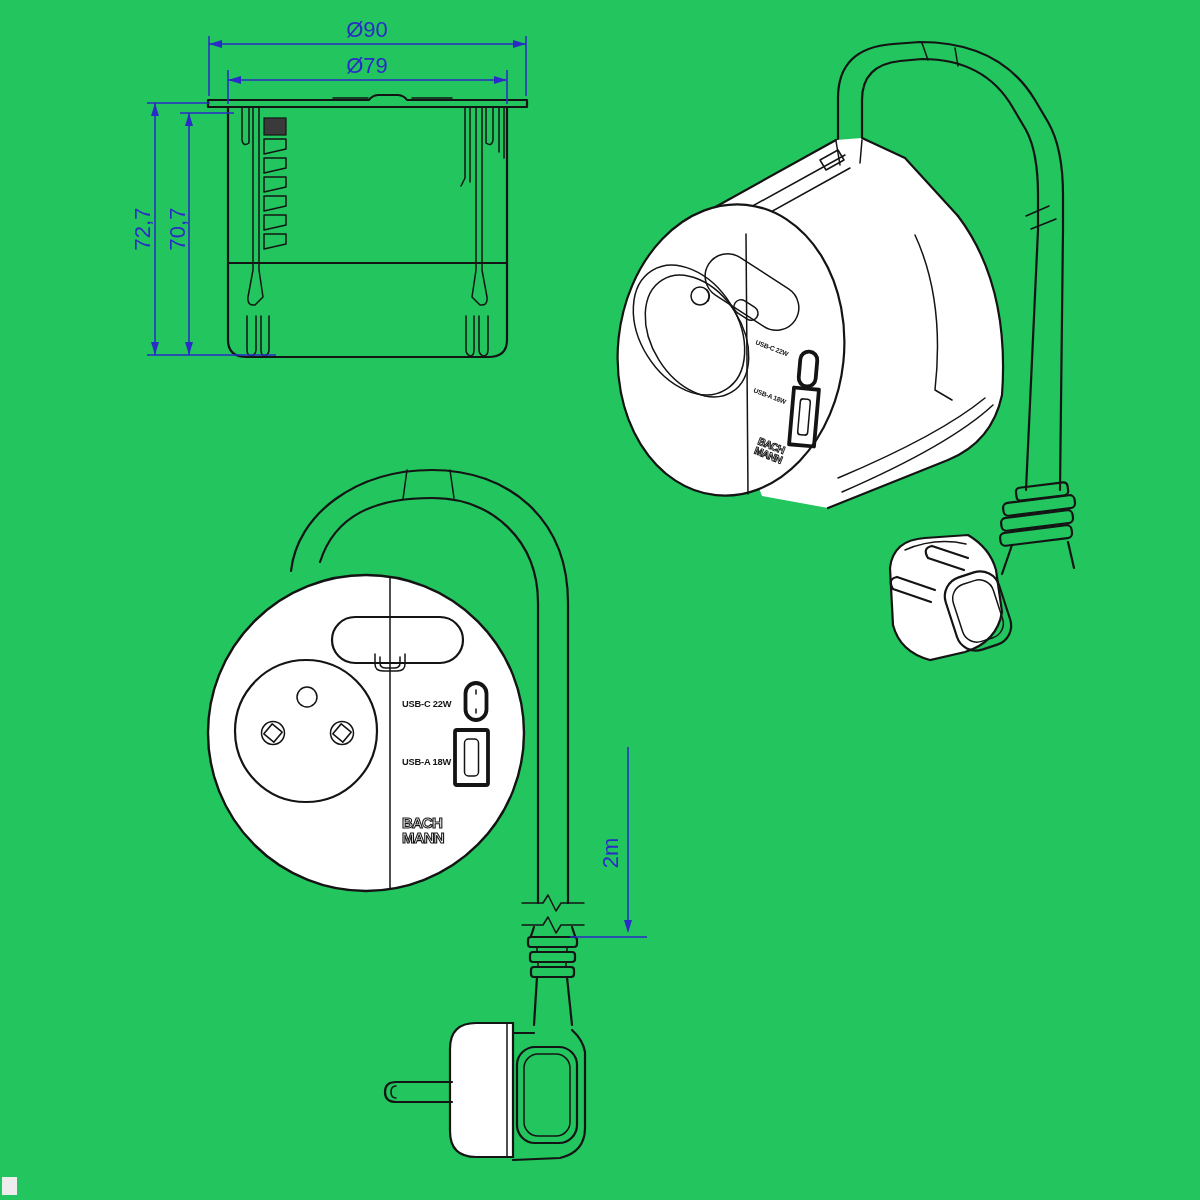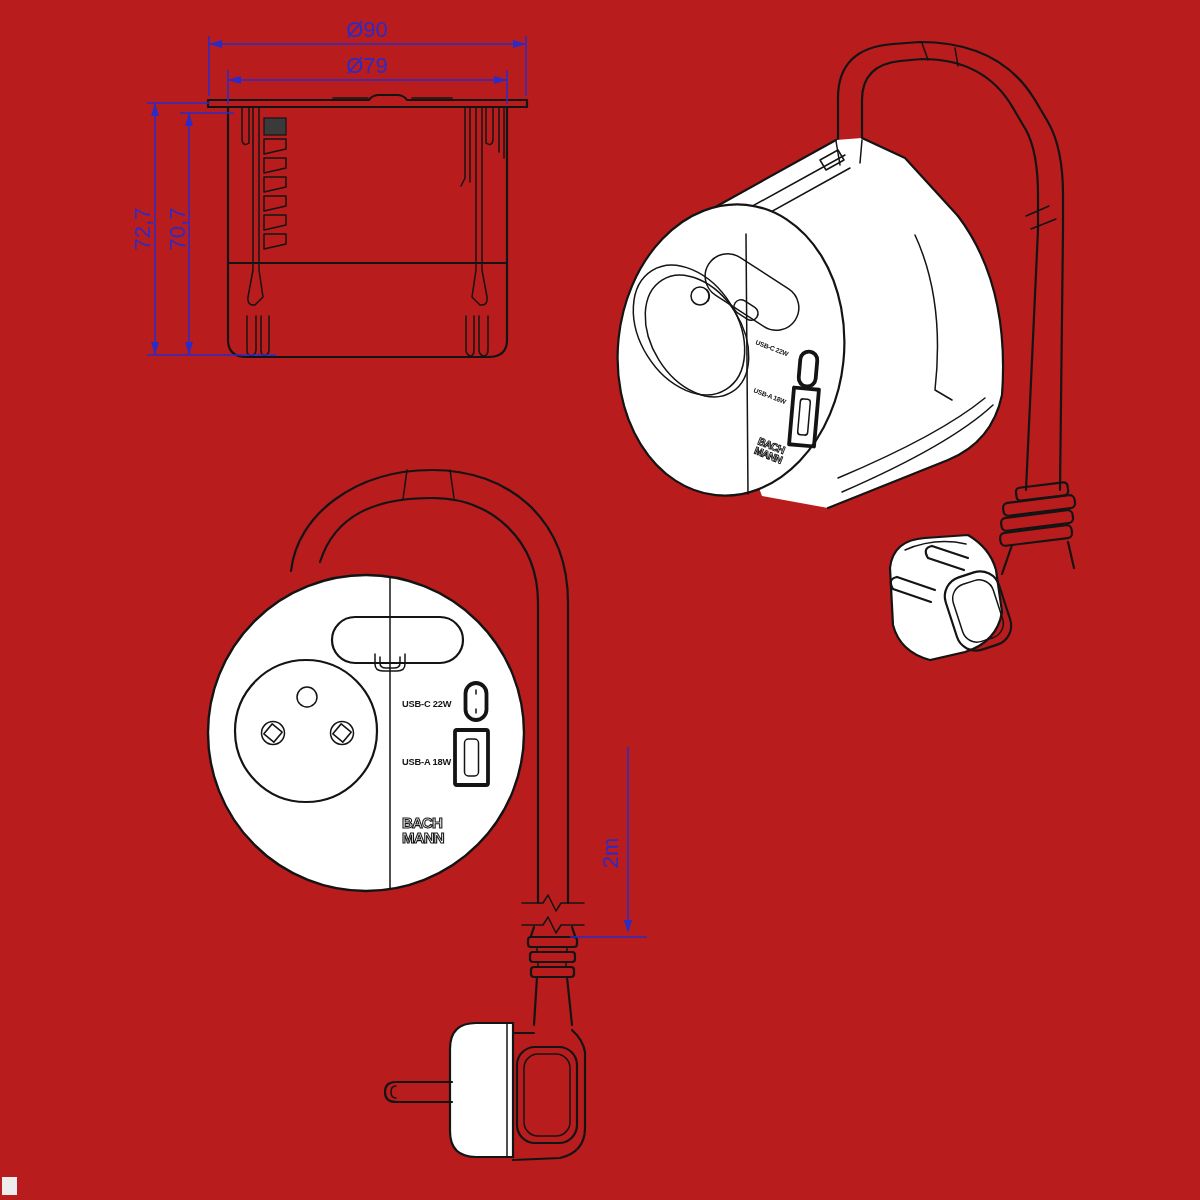--- a/index.html
+++ b/index.html
@@ -1,16 +1,16 @@
 <!DOCTYPE html>
 <html><head>
 <meta charset="utf-8">
 <style>
   html,body{margin:0;padding:0;background:#ffffff;}
-  #stage{position:relative;width:1200px;height:1200px;background:#b91c1c;overflow:hidden;
+  #stage{position:relative;width:1200px;height:1200px;background:#22c55e;overflow:hidden;
          font-family:"Liberation Sans", sans-serif;}
   svg{display:block;}
   .ln{fill:none;stroke:#141414;stroke-width:2.2;stroke-linecap:round;stroke-linejoin:round;}
   .ln-thin{fill:none;stroke:#141414;stroke-width:1.5;stroke-linecap:round;stroke-linejoin:round;}
   .ln-heavy{fill:none;stroke:#141414;stroke-width:3.8;stroke-linejoin:round;}
   .fill-white{fill:#ffffff;}
   .dim{stroke:#2b2bc8;stroke-width:1.5;fill:none;}
   .dim-arrow{fill:#2b2bc8;stroke:none;}
   .dim-text{fill:#2b2bc8;font-size:22px;font-weight:500;}
   .port-label{fill:#141414;font-size:9.3px;font-weight:bold;letter-spacing:-0.2px;}

